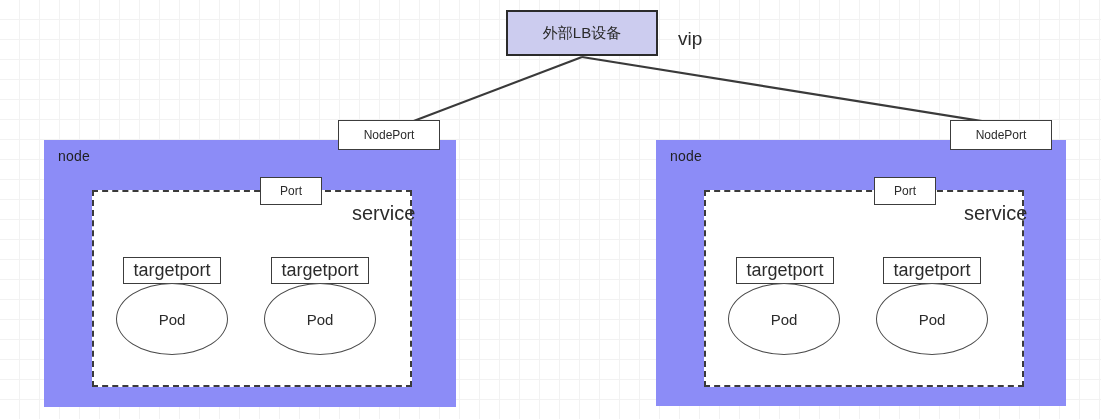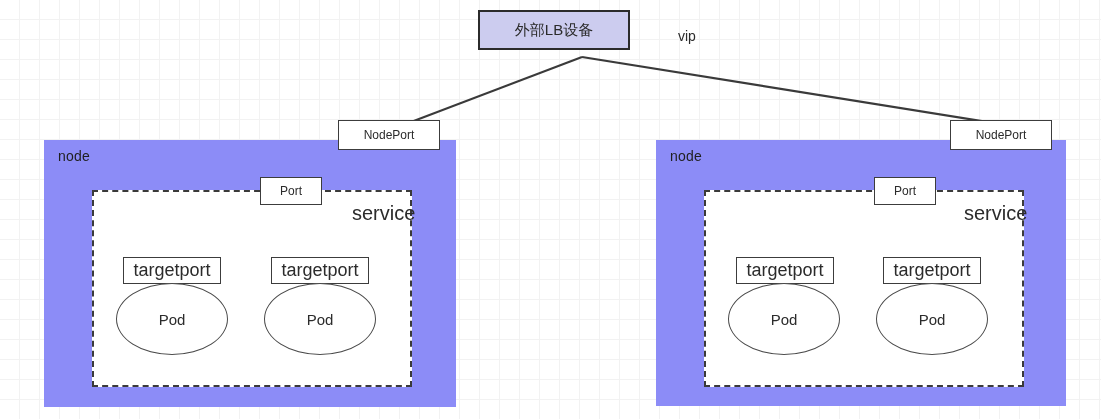--- a/index.html
+++ b/index.html
@@ -103,21 +103,21 @@
     display: flex;
     align-items: center;
     justify-content: center;
     font-size: 15px;
     color: #2b2b2b;
   }
 
   
   .free-text {
     position: absolute;
-    font-size: 14px;
+    font-size: 19px;
     color: #2b2b2b;
     white-space: nowrap;
   }
 </style>
 </head>
 <body>
 
 <div id="canvas">
 
   <div id="grid-fine"></div>
@@ -154,16 +154,16 @@
   <div class="service-box" id="svc-1" style="left: 704px; top: 190px; width: 320px; height: 197px;"></div>
   <span class="service-label" id="svclbl-1" style="left: 964px; top: 202px;">service</span>
 
   <div class="rect-shape small" id="tp-1-0" style="left: 736px; top: 257px; width: 98px; height: 27px;">targetport</div>
   <div class="rect-shape small" id="tp-1-1" style="left: 883px; top: 257px; width: 98px; height: 27px;">targetport</div>
   <div class="pod-ellipse" id="pod-1-0" style="left: 728px; top: 283px; width: 112px; height: 72px;">Pod</div>
   <div class="pod-ellipse" id="pod-1-1" style="left: 876px; top: 283px; width: 112px; height: 72px;">Pod</div>
   <div class="rect-shape" id="port-1" style="left: 874px; top: 177px; width: 62px; height: 28px;">Port</div>
   <div class="rect-shape" id="np-1" style="left: 950px; top: 120px; width: 102px; height: 30px;">NodePort</div>
 
-  <div class="rect-shape lb" id="lb-box" style="left: 478px; top: 10px; width: 152px; height: 40px;">外部LB设备</div>
+  <div class="rect-shape lb" id="lb-box" style="left: 506px; top: 10px; width: 152px; height: 46px;">外部LB设备</div>
   <span class="free-text" id="vip-label" style="left: 678px; top: 28px;">vip</span>
 
 </div>
 
 </body></html>

